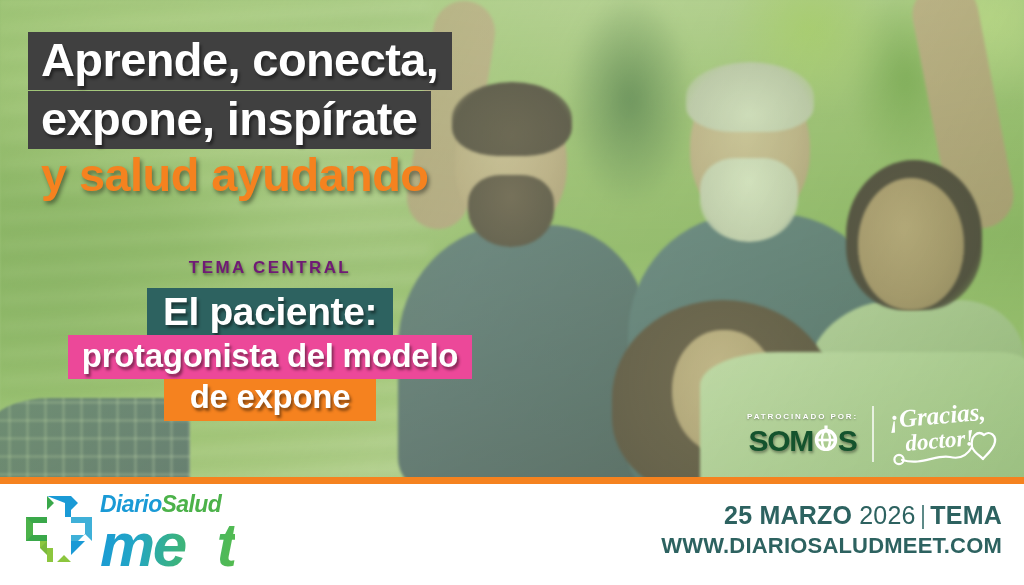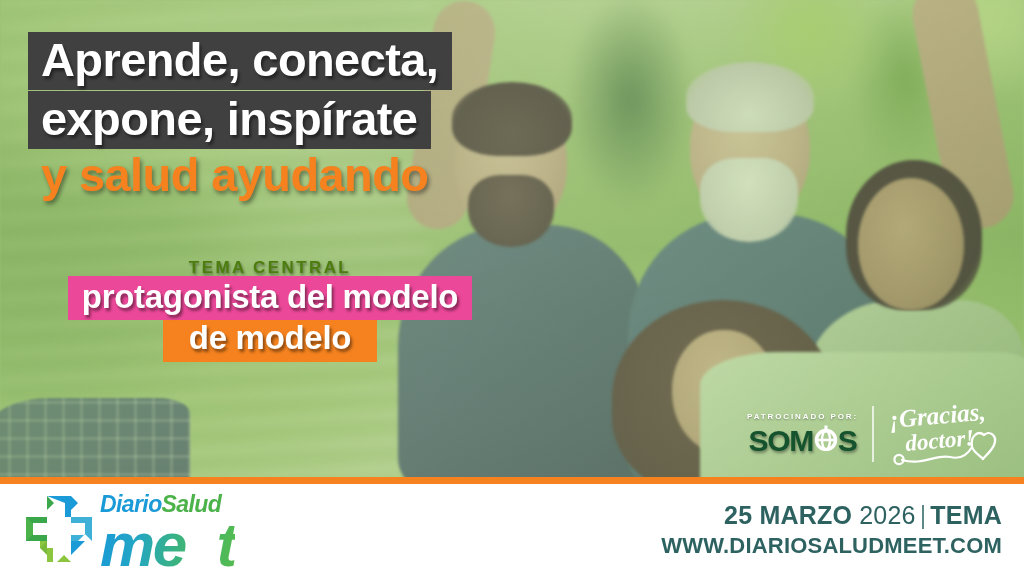--- a/index.html
+++ b/index.html
@@ -224,21 +224,21 @@
     letter-spacing:-0.6px; line-height:50px;
     text-shadow:2px 3px 4px rgba(0,0,0,0.42);
   }
 
   
   .tema-wrap {
     position:absolute; left:0; top:258px; width:540px;
     text-align:center;
   }
   .tema-label {
-    font-size:17px; font-weight:bold; color:#4d7c0f;
+    font-size:17px; font-weight:bold; color:#701a75;
     letter-spacing:2.4px;
     text-shadow:1px 2px 3px rgba(0,0,0,0.42);
   }
   .tema-l1 {
     display:inline-block; margin-top:10px;
     background:#2d6260;
     padding:2px 16px 4px 16px;
     font-size:39px; font-weight:bold; color:#ffffff;
     letter-spacing:-0.4px; line-height:43px;
     text-shadow:2px 3px 3px rgba(0,0,0,0.45);
@@ -376,25 +376,26 @@
   </div>
 
   <div class="headline">
     <span class="hl-line hl1">Aprende, conecta,</span>
     <span class="hl-line hl2">expone, inspírate</span>
     <span class="hl-line hl3">y salud ayudando</span>
   </div>
 
   <div class="tema-wrap">
     <div class="tema-label">TEMA CENTRAL</div>
+    <div class="tema-l1">El paciente:</div>
     <div class="tema-l2">
       <span>protagonista del modelo</span>
     </div>
     <div class="tema-l3">
-      <span>de modelo</span>
+      <span>de expone</span>
     </div>
   </div>
 
   <div class="sponsors">
 
     <div class="sp-somos">
       <div class="sp-patro">PATROCINADO POR:</div>
       <div class="sp-somos-mark">
         <span>SOM</span>
           <span class="somos-globe"><svg width="24" height="26" viewBox="0 0 24 26">

